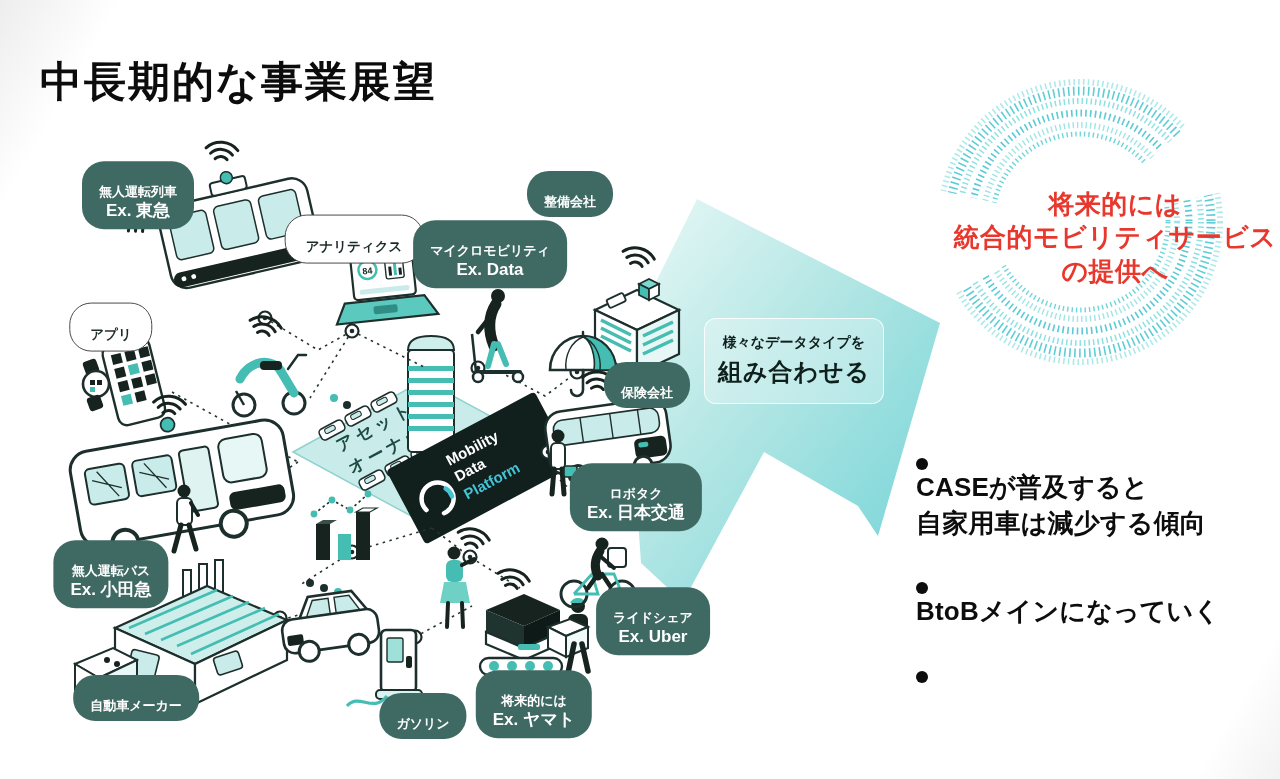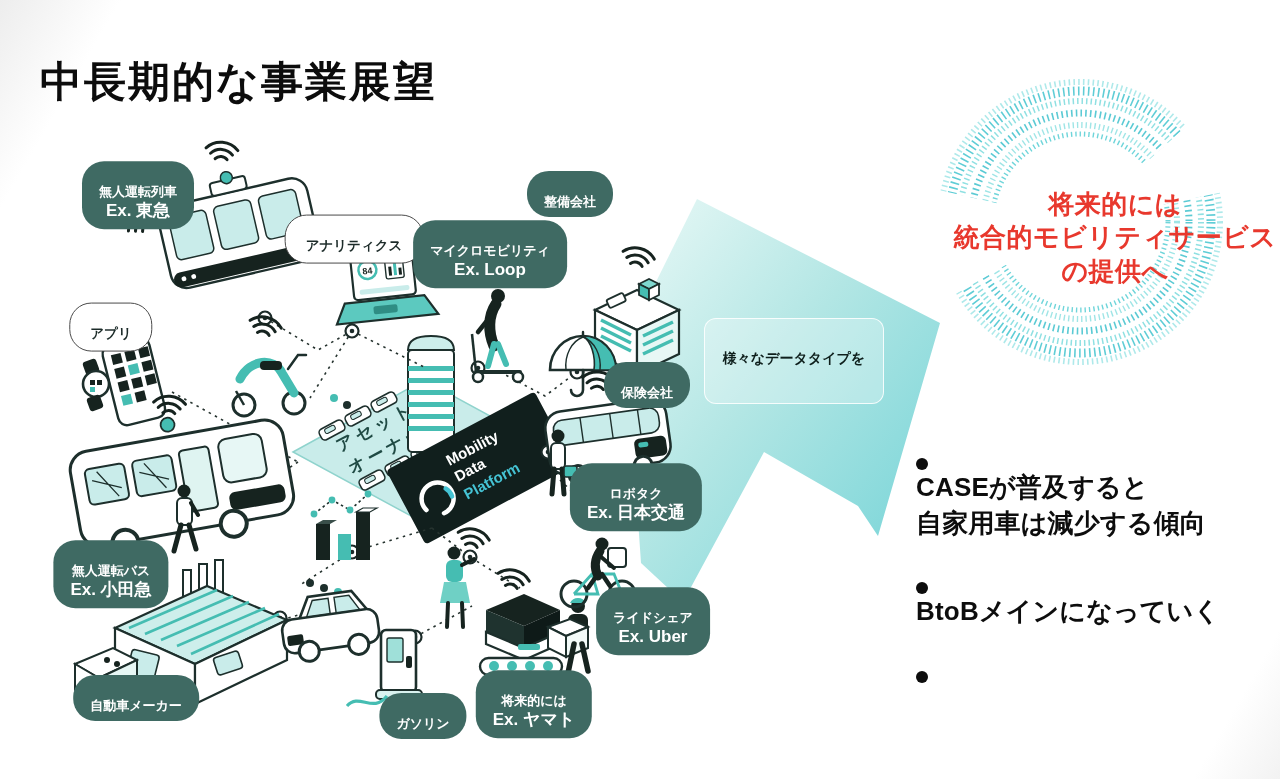--- a/index.html
+++ b/index.html
@@ -21,21 +21,21 @@
   }
   
   .layer{position:absolute;left:0;top:0;pointer-events:none;}
   
   .pill{
     position:absolute;transform:translate(-50%,-50%);
     border-radius:22px;text-align:center;white-space:nowrap;
     line-height:1.25;z-index:30;
   }
   .pill.dark{background:#3f6a63;color:#fff;padding:7px 17px;}
-  .pill.light{background:#fff;color:#1c2b29;border:1.6px solid #4a4a4a;padding:7px 20px;font-family:Liberation Mono, monospace;}
+  .pill.light{background:#fff;color:#1c2b29;border:1.6px solid #4a4a4a;padding:7px 20px;}
   .pill .t{font-size:13px;font-weight:700;margin-top:16px;}
   .pill .s{font-size:17px;font-weight:700;}
   .pill.light .t{font-size:13.5px;}
   .p-train{left:138px;top:195px;}
   .p-analytics{left:354px;top:239px;}
   .p-micromobility{left:490px;top:254px;}
   .p-maintenance{left:570px;top:194px;}
   .p-app{left:111px;top:327px;}
   .p-insurance{left:647px;top:385px;}
   .p-robotaxi{left:636px;top:497px;}
@@ -416,32 +416,33 @@
       <circle cx="44" cy="6" r="6.5" fill="#16231f"></circle>
       <path d="M42,13 C36,22 36,30 40,38" fill="none" stroke="#16231f" stroke-width="9" stroke-linecap="round"></path>
       <rect x="50" y="10" width="18" height="19" rx="3" fill="#fff" stroke="#1d2f2c" stroke-width="2"></rect>
       <path d="M40,36 L30,50 M44,36 L52,48" stroke="#16231f" stroke-width="4.5" stroke-linecap="round"></path>
       <path d="M42,18 L56,30" stroke="#16231f" stroke-width="4" stroke-linecap="round"></path>
     </g>
   </svg>
 
   <div class="arrow-note">
     <div class="l1">様々なデータタイプを</div>
+    <div class="l2">組み合わせる</div>
   </div>
 
   <div class="pill dark p-train">
     <div class="t">無人運転列車</div>
     <div class="s">Ex. 東急</div>
   </div>
   <div class="pill light p-analytics">
     <div class="t">アナリティクス</div>
   </div>
   <div class="pill dark p-micromobility">
     <div class="t">マイクロモビリティ</div>
-    <div class="s">Ex. Loop</div>
+    <div class="s">Ex. Data</div>
   </div>
   <div class="pill dark p-maintenance">
     <div class="t">整備会社</div>
   </div>
   <div class="pill light p-app">
     <div class="t">アプリ</div>
   </div>
   <div class="pill dark p-insurance">
     <div class="t">保険会社</div>
   </div>

